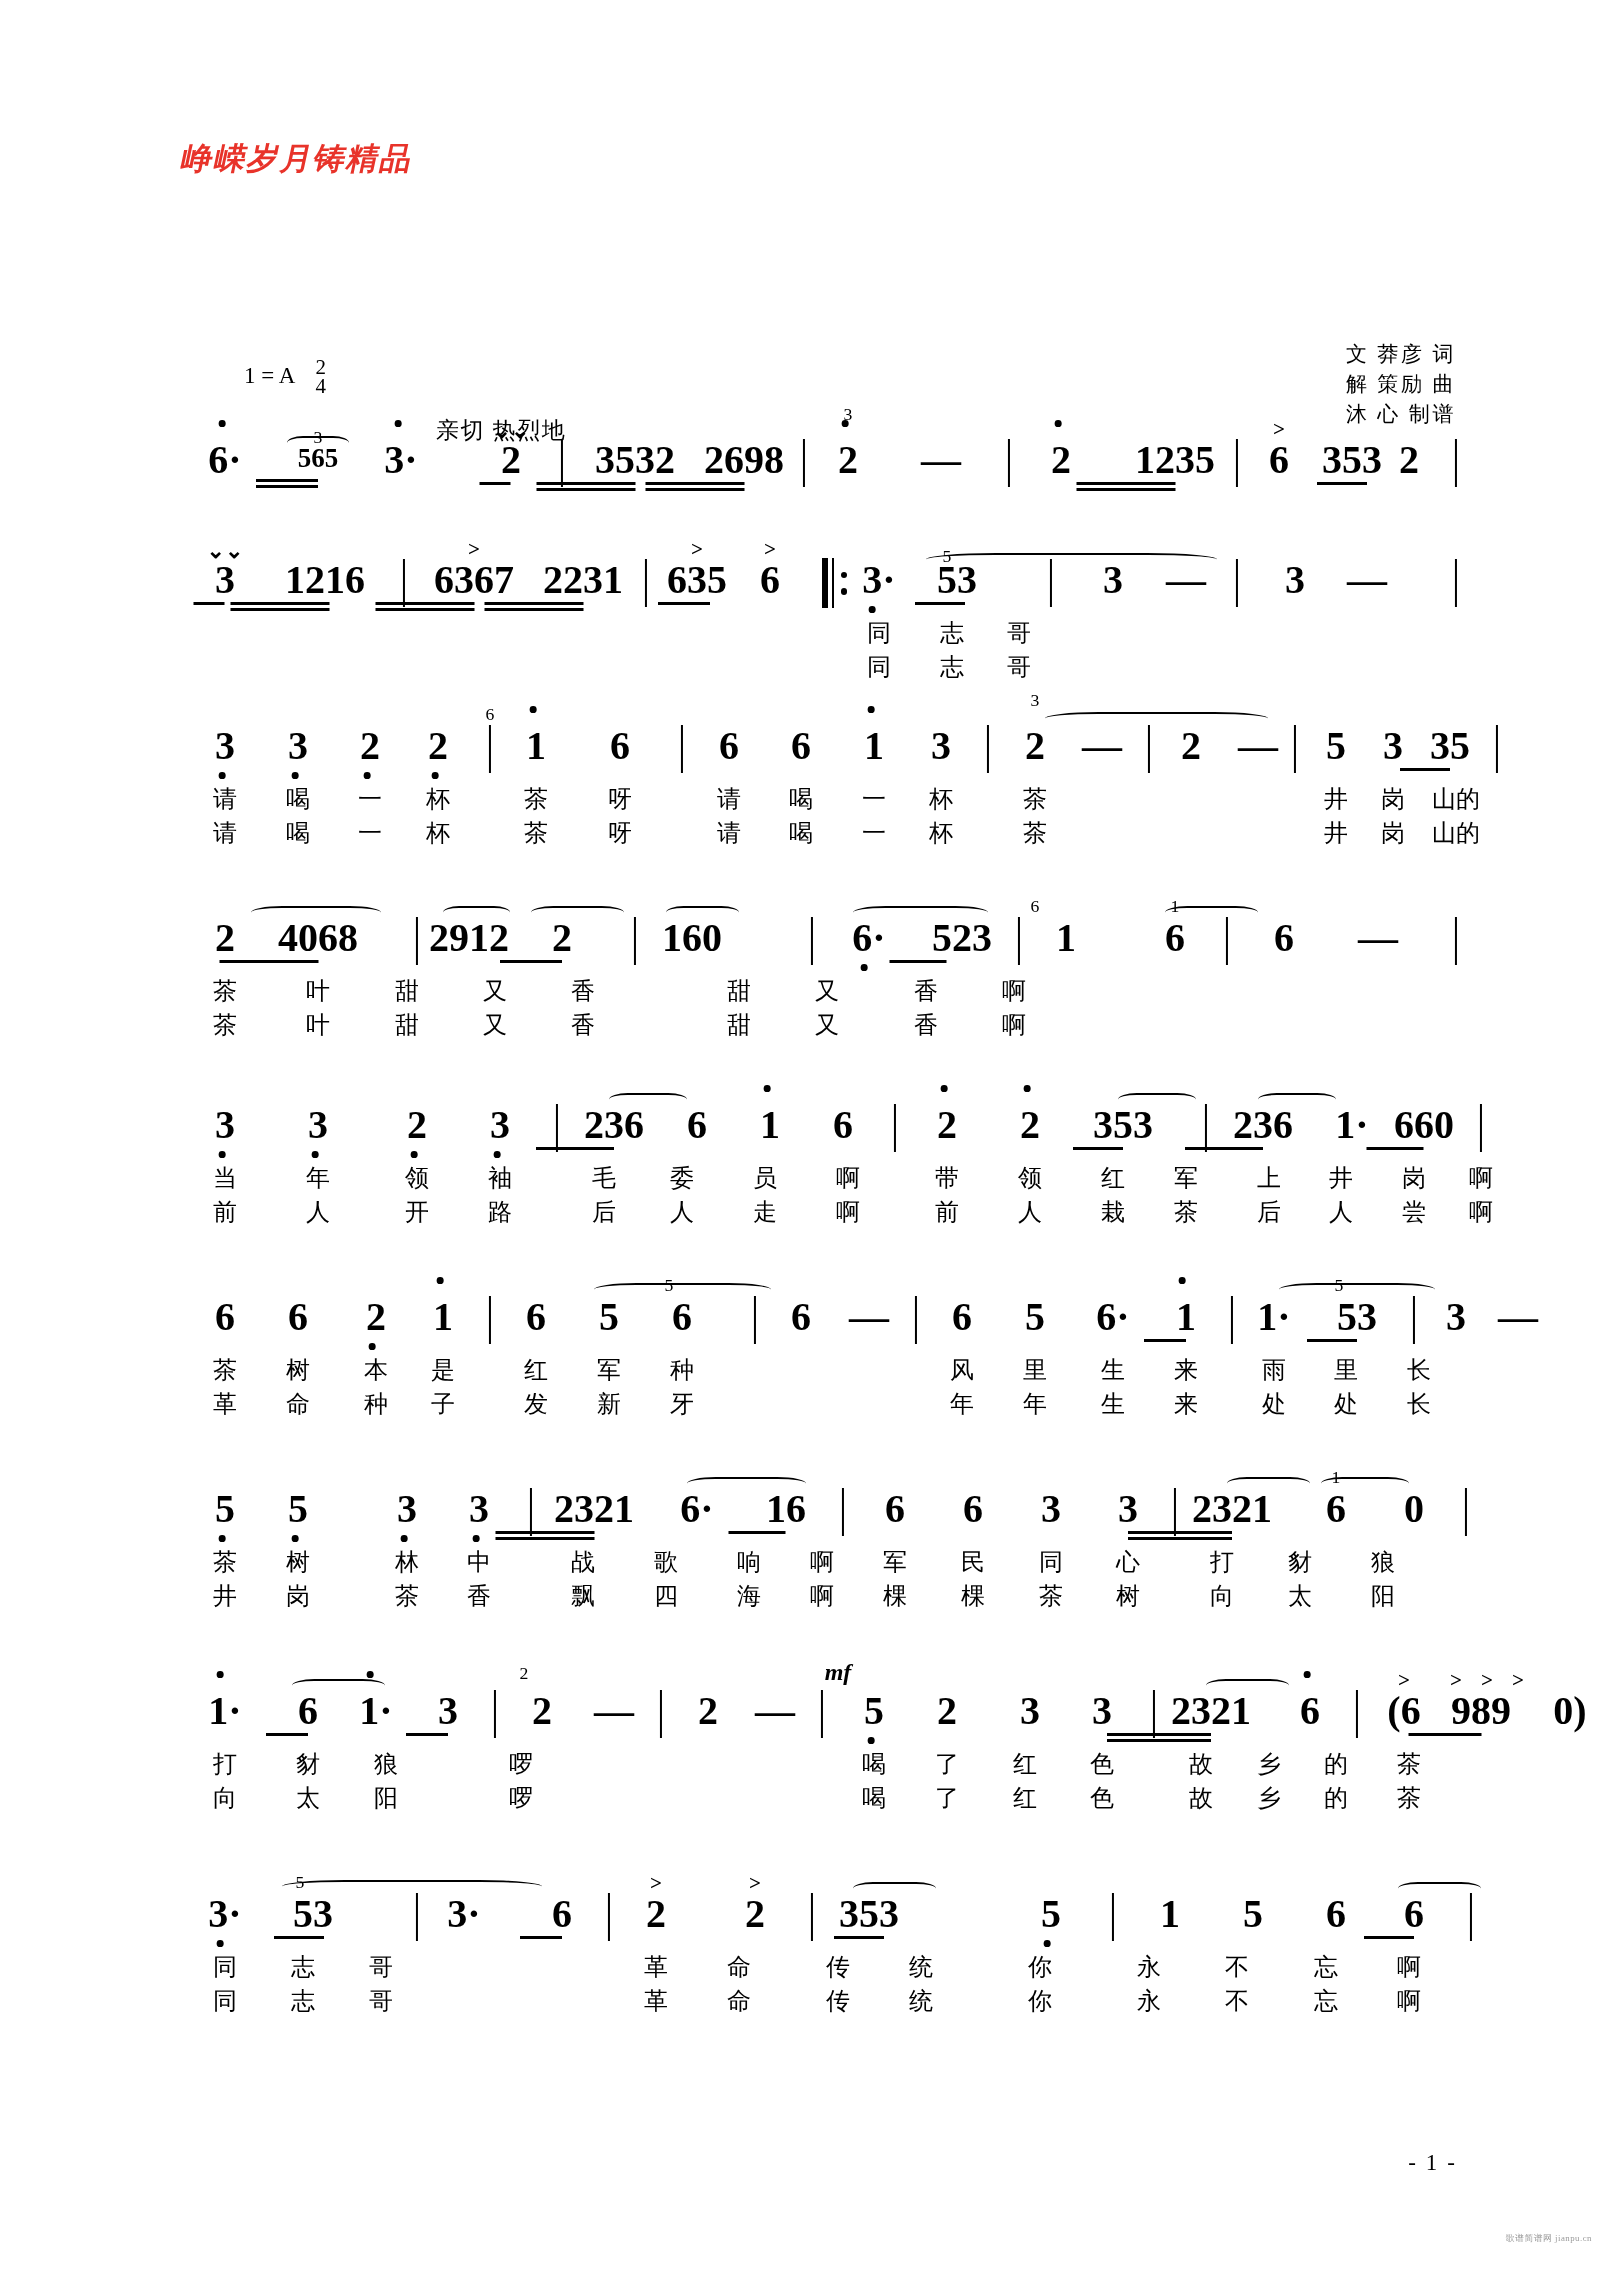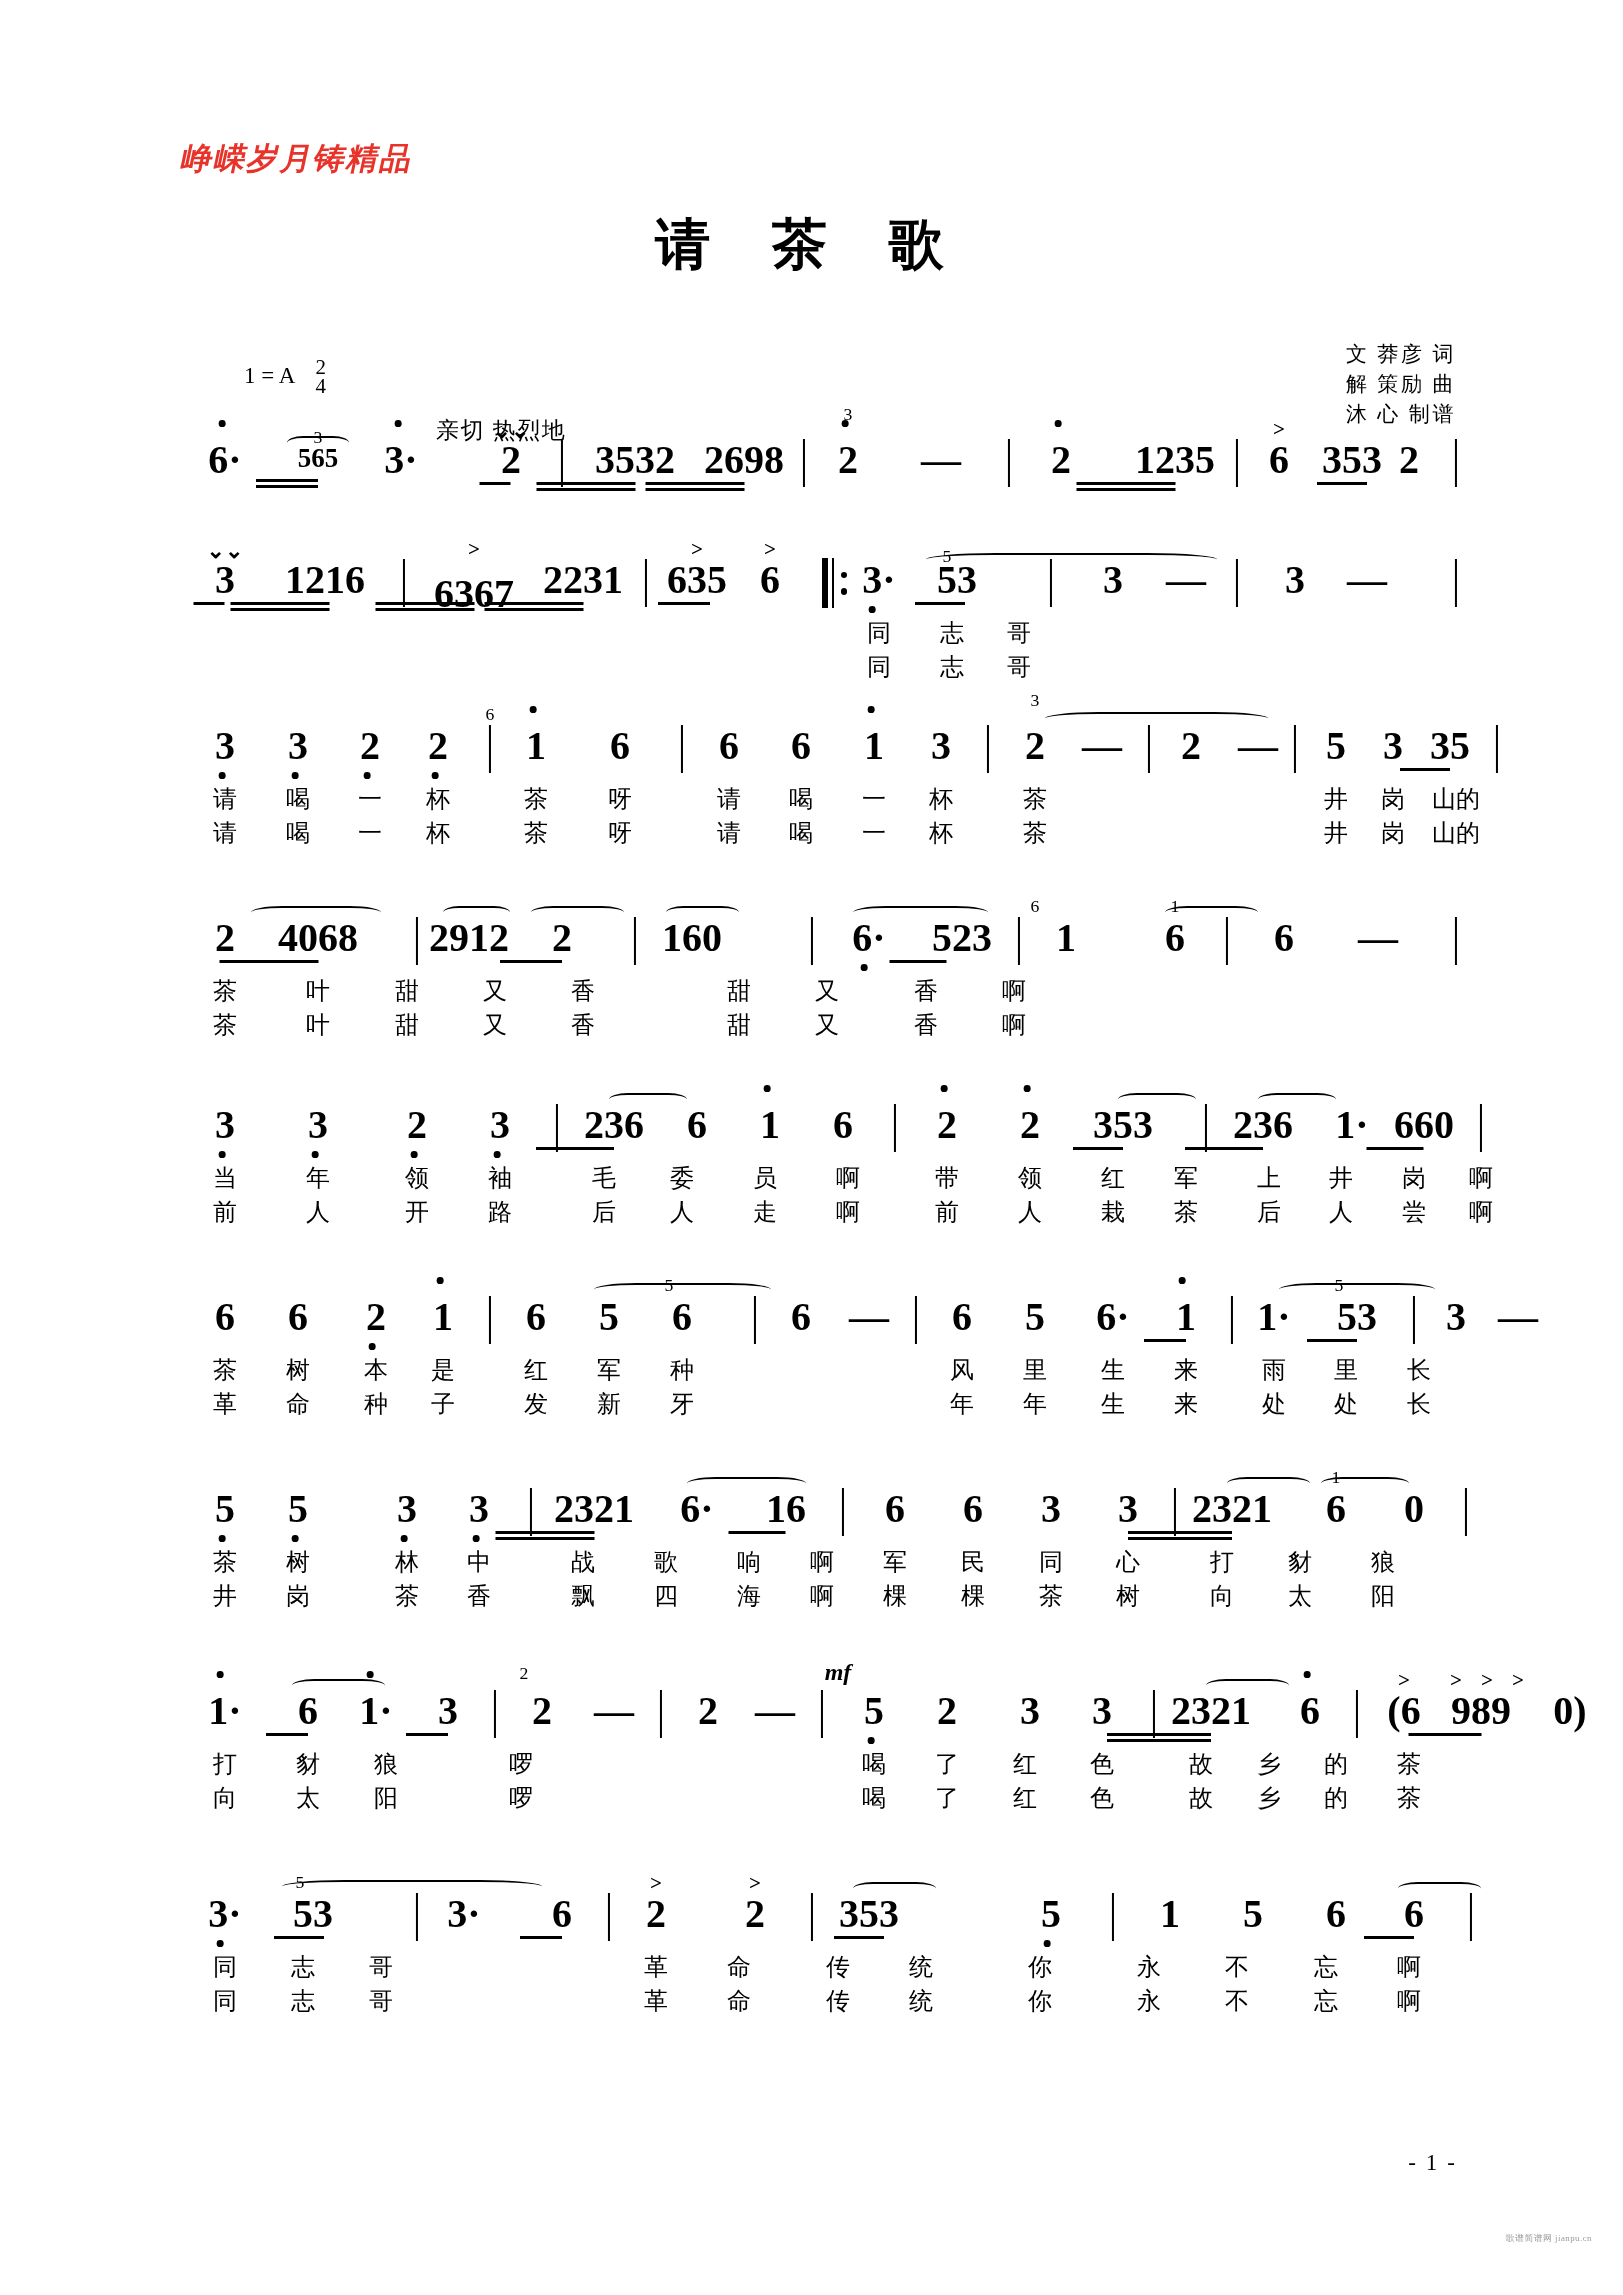--- a/index.html
+++ b/index.html
@@ -151,21 +151,20 @@
   .mf{position:absolute;font-style:italic;font-weight:bold;font-size:24px;transform:translateX(-50%);}
   .mord{position:absolute;font-size:22px;transform:translateX(-50%);}
 </style>
 </head>
 <body>
 
 <div class="sheet">
 
   <div class="watermark">峥嵘岁月铸精品</div>
 
-  <div class="title">请 茶 歌</div>
 
   <div class="credits">
     <div>文 莽彦 词</div>
     <div>解 策励 曲</div>
     <div>沐 心 制谱</div>
   </div>
 
   <div class="keyblock">
     <span>1 = A</span>
     <span class="frac">
@@ -240,21 +239,21 @@
       <span class="n" style="left:26px;">3</span>
       <span class="mord" style="left:26px;top:-17.7px;">⌄⌄</span>
       <span class="deco underline" style="left:26px;top:46px;width:31px;margin-left:-15.6px;"></span>
 
       <span class="n" style="left:126px;">1216</span>
       <span class="deco underline" style="left:130px;top:46px;width:99px;margin-left:-49px;"></span>
       <span class="deco underline" style="left:130px;top:52px;width:99px;margin-left:-49px;"></span>
 
       <span class="bar" style="left:205px;"></span>
 
-      <span class="n" style="left:275px;margin-top:14px;">6367</span>
+      <span class="n" style="left:275px;">6367</span>
       <span class="accent" style="left:275px;top:-18.7px;">&gt;</span>
       <span class="deco underline" style="left:275px;top:46px;width:99px;margin-left:-49px;"></span>
       <span class="deco underline" style="left:275px;top:52px;width:99px;margin-left:-49px;"></span>
 
       <span class="n" style="left:384px;">2231</span>
       <span class="deco underline" style="left:384px;top:46px;width:99px;margin-left:-49px;"></span>
       <span class="deco underline" style="left:384px;top:52px;width:99px;margin-left:-49px;"></span>
 
       <span class="bar" style="left:447px;"></span>
 

